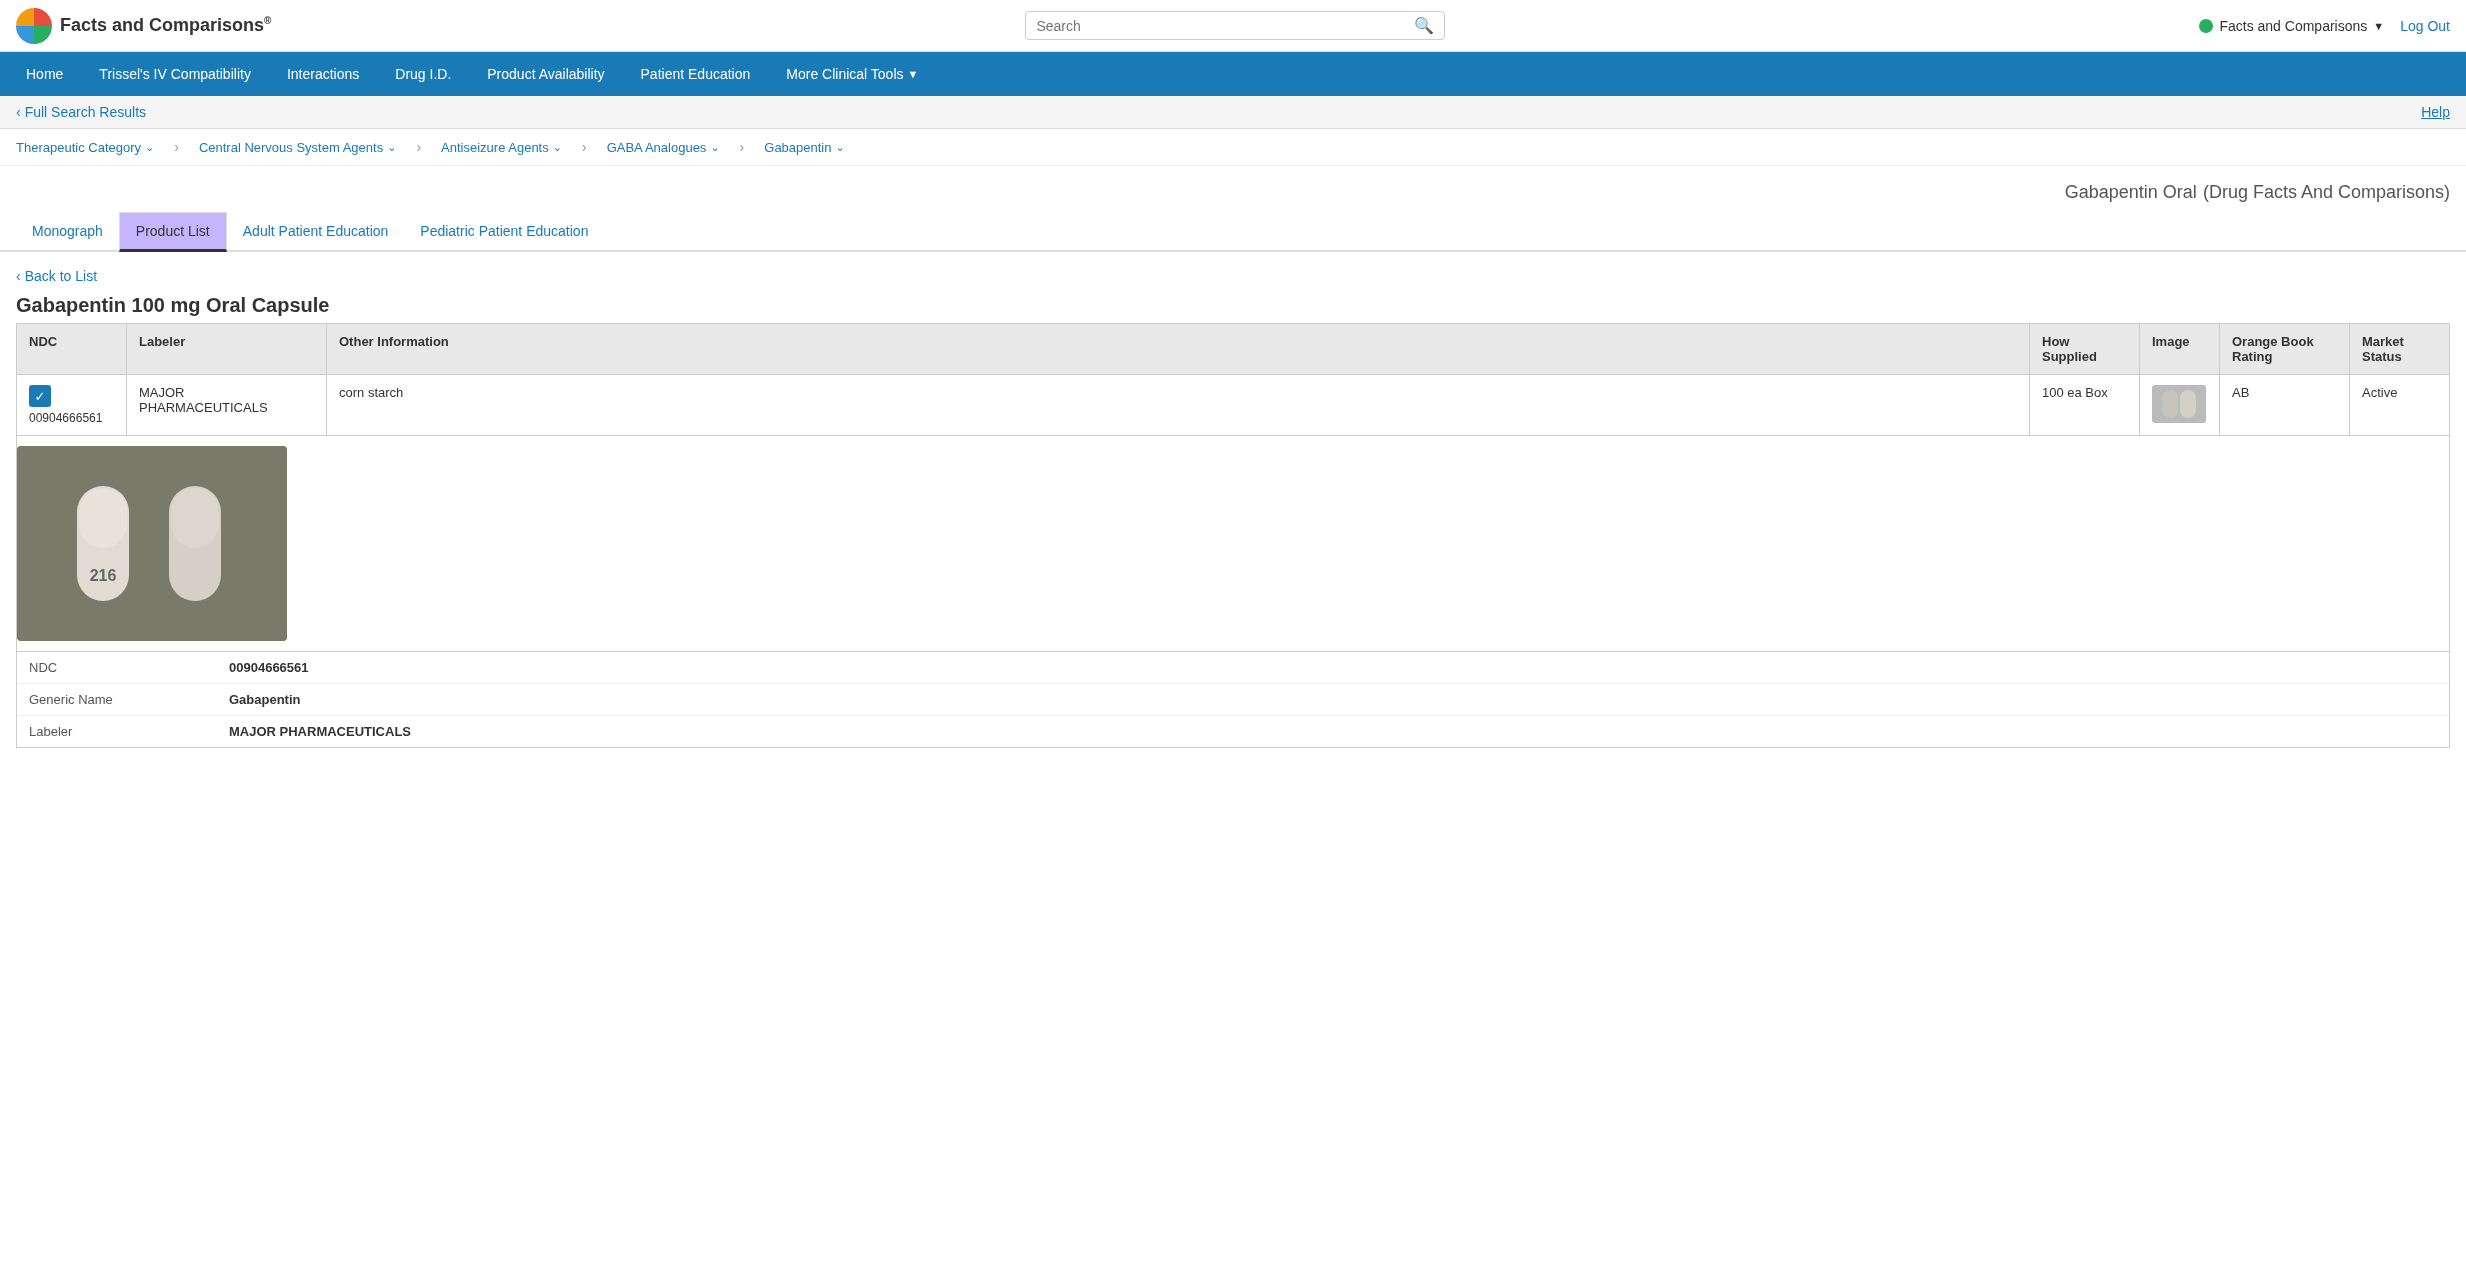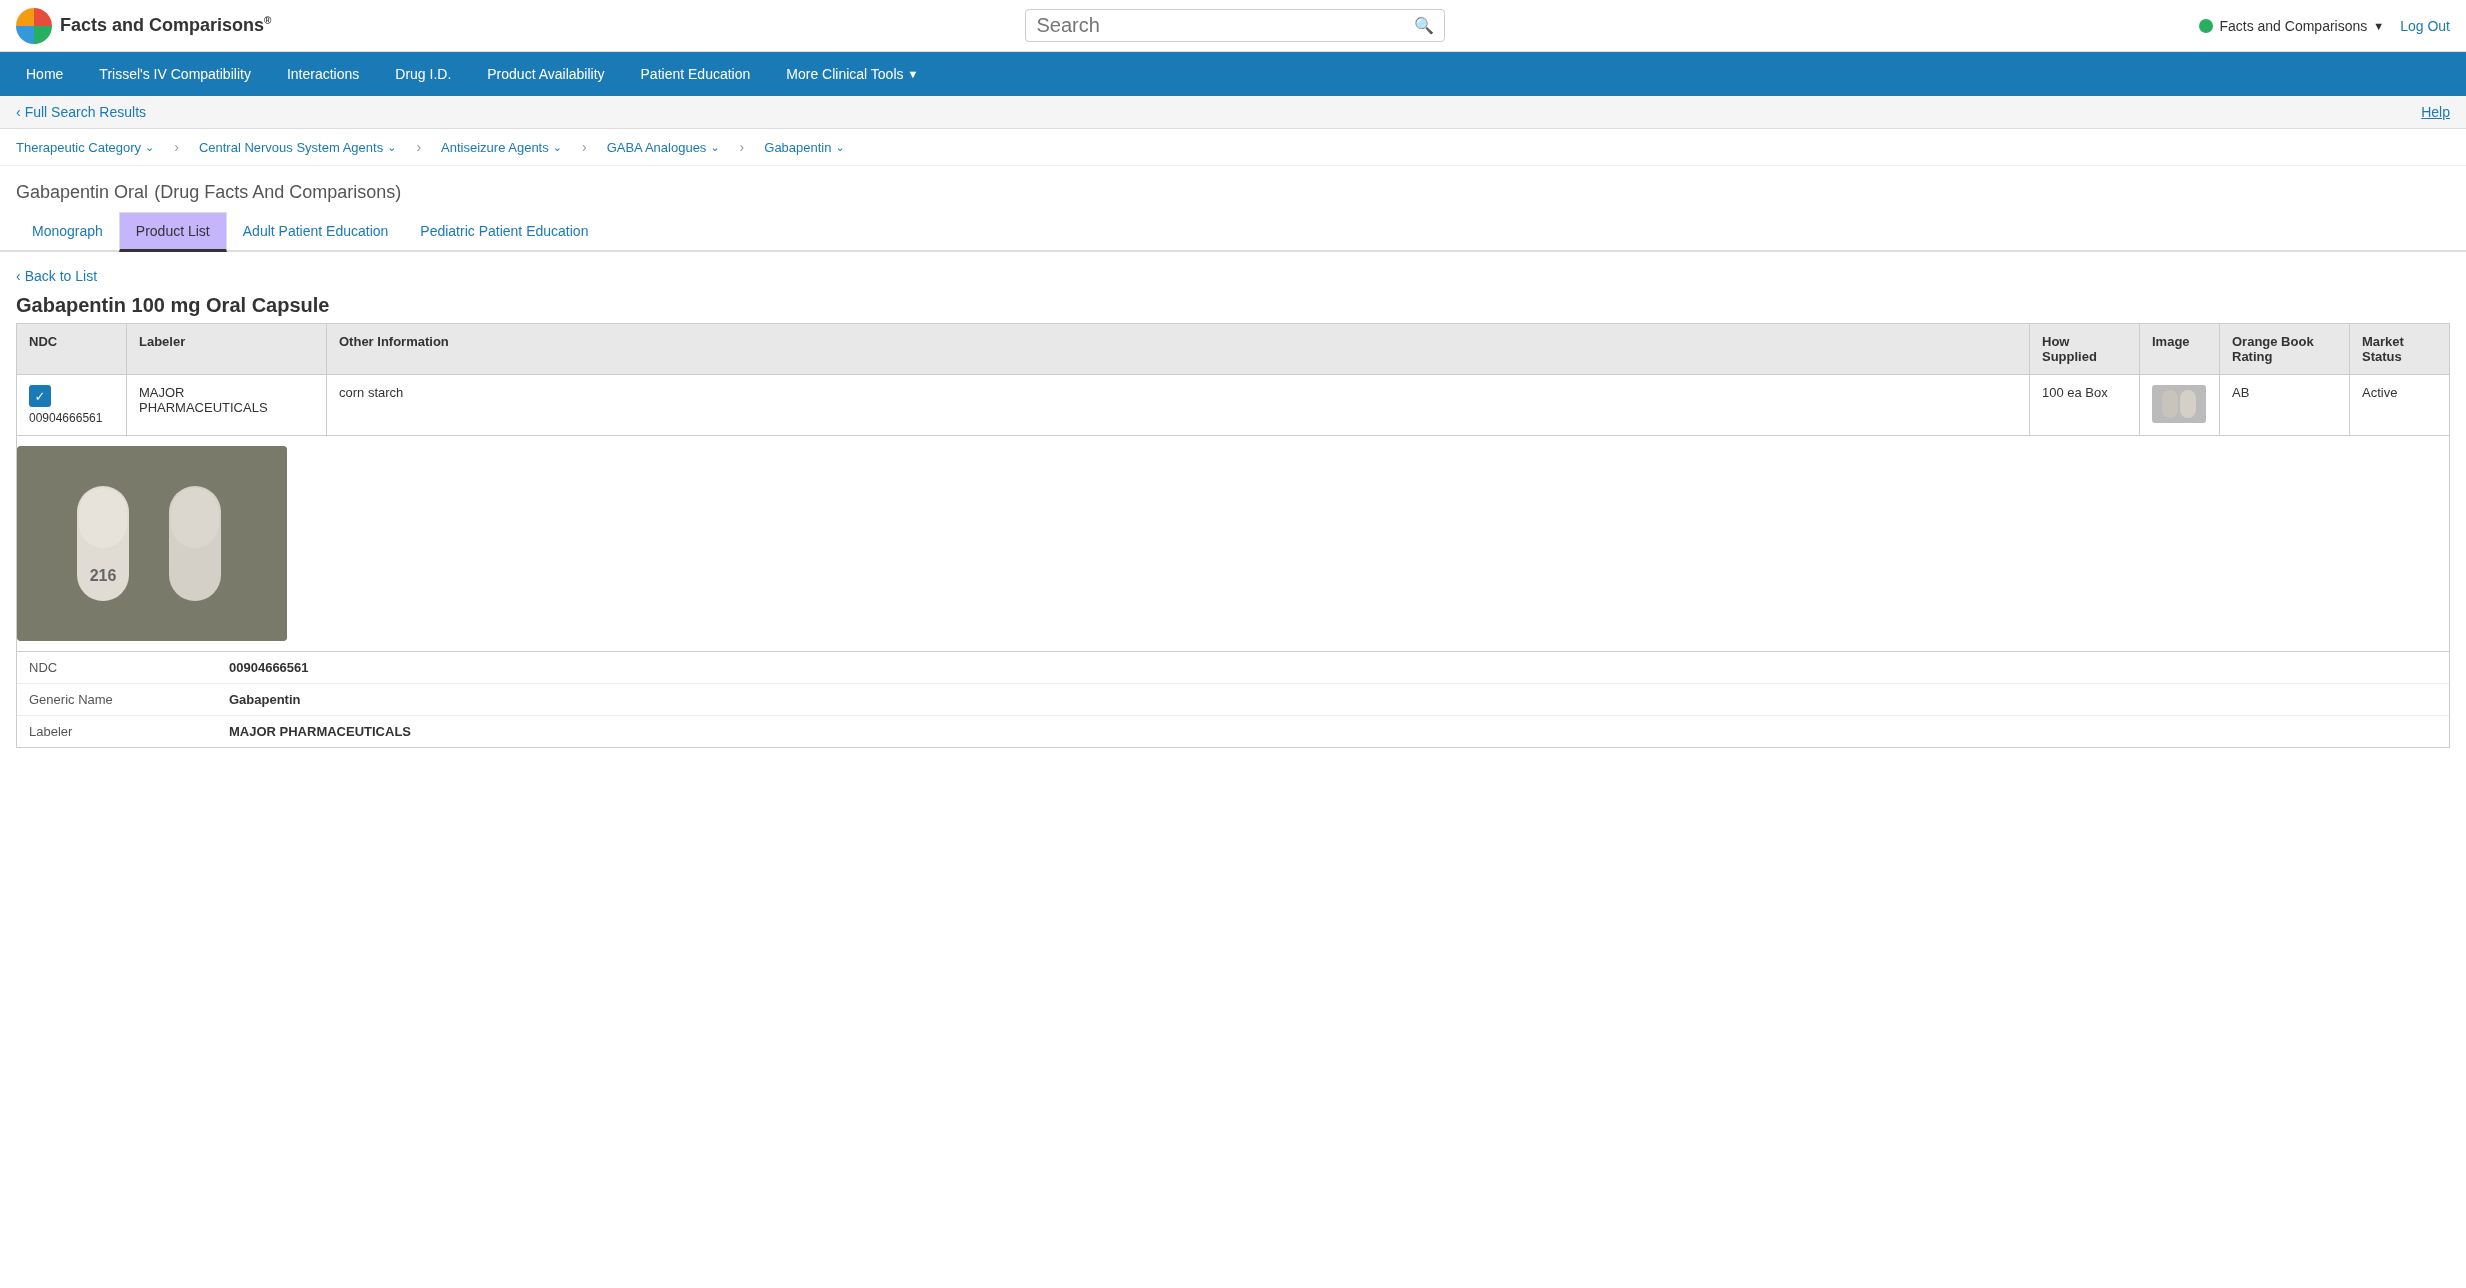--- a/index.html
+++ b/index.html
@@ -39,21 +39,21 @@
       border: 1px solid #ccc;
       border-radius: 4px;
       padding: 4px 10px;
       width: 420px;
       gap: 8px;
     }
     .search-box input {
       border: none;
       outline: none;
       width: 100%;
-      font-size: 20px;
+      font-size: 14px;
       color: #000000;
     }
     .search-icon { color: #666; font-size: 16px; }
     .top-right {
       display: flex;
       align-items: center;
       gap: 16px;
     }
     .top-right-brand {
       display: flex;
@@ -143,20 +143,21 @@
     .bread-sep { color: #999; margin: 0 4px; }
 
     
     .page-title-area {
       padding: 12px 16px 0 16px;
     }
     .page-title {
       font-size: 22px;
       font-weight: bold;
       color: #333;
+      text-align: right;
     }
     .page-title span {
       font-weight: normal;
       font-size: 18px;
       color: #555;
     }
 
     
     .tabs-area {
       display: flex;

